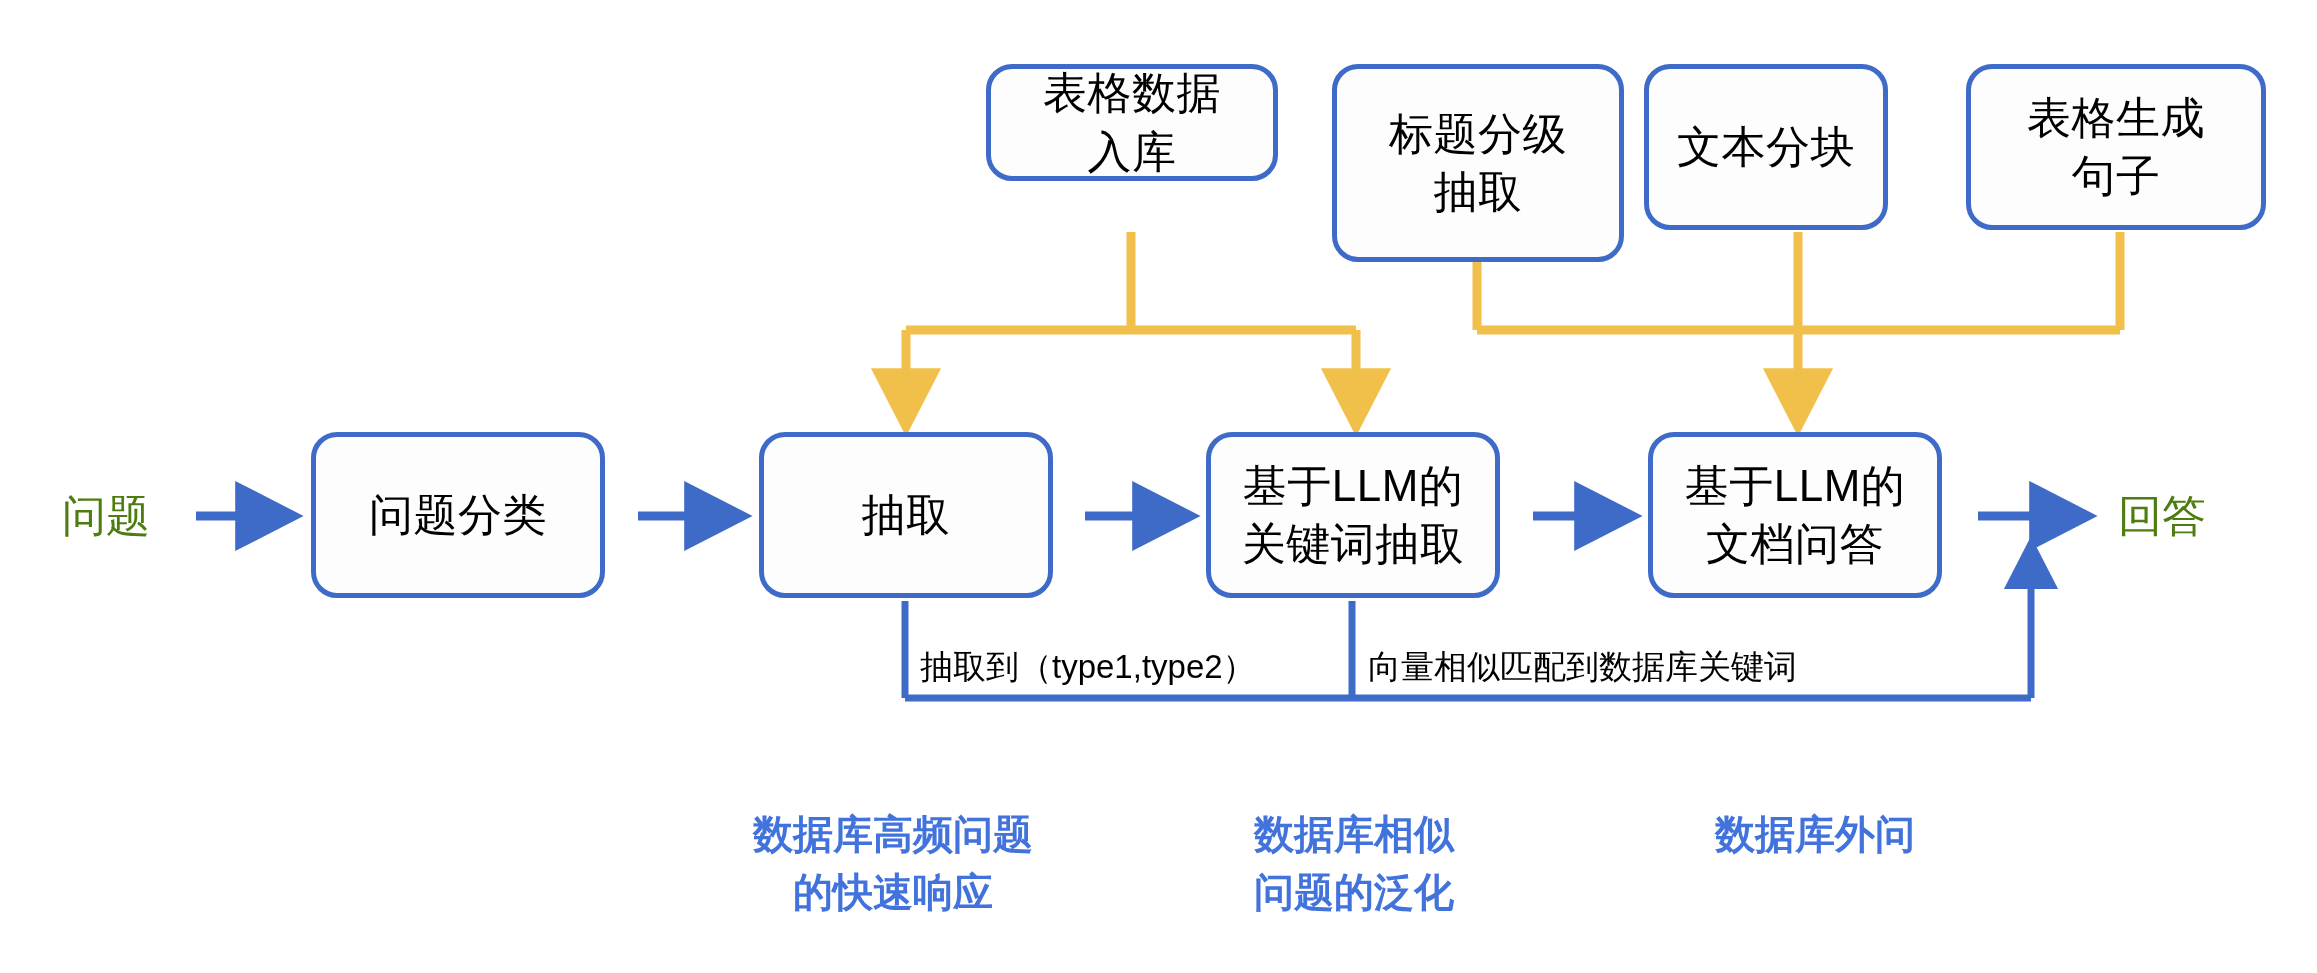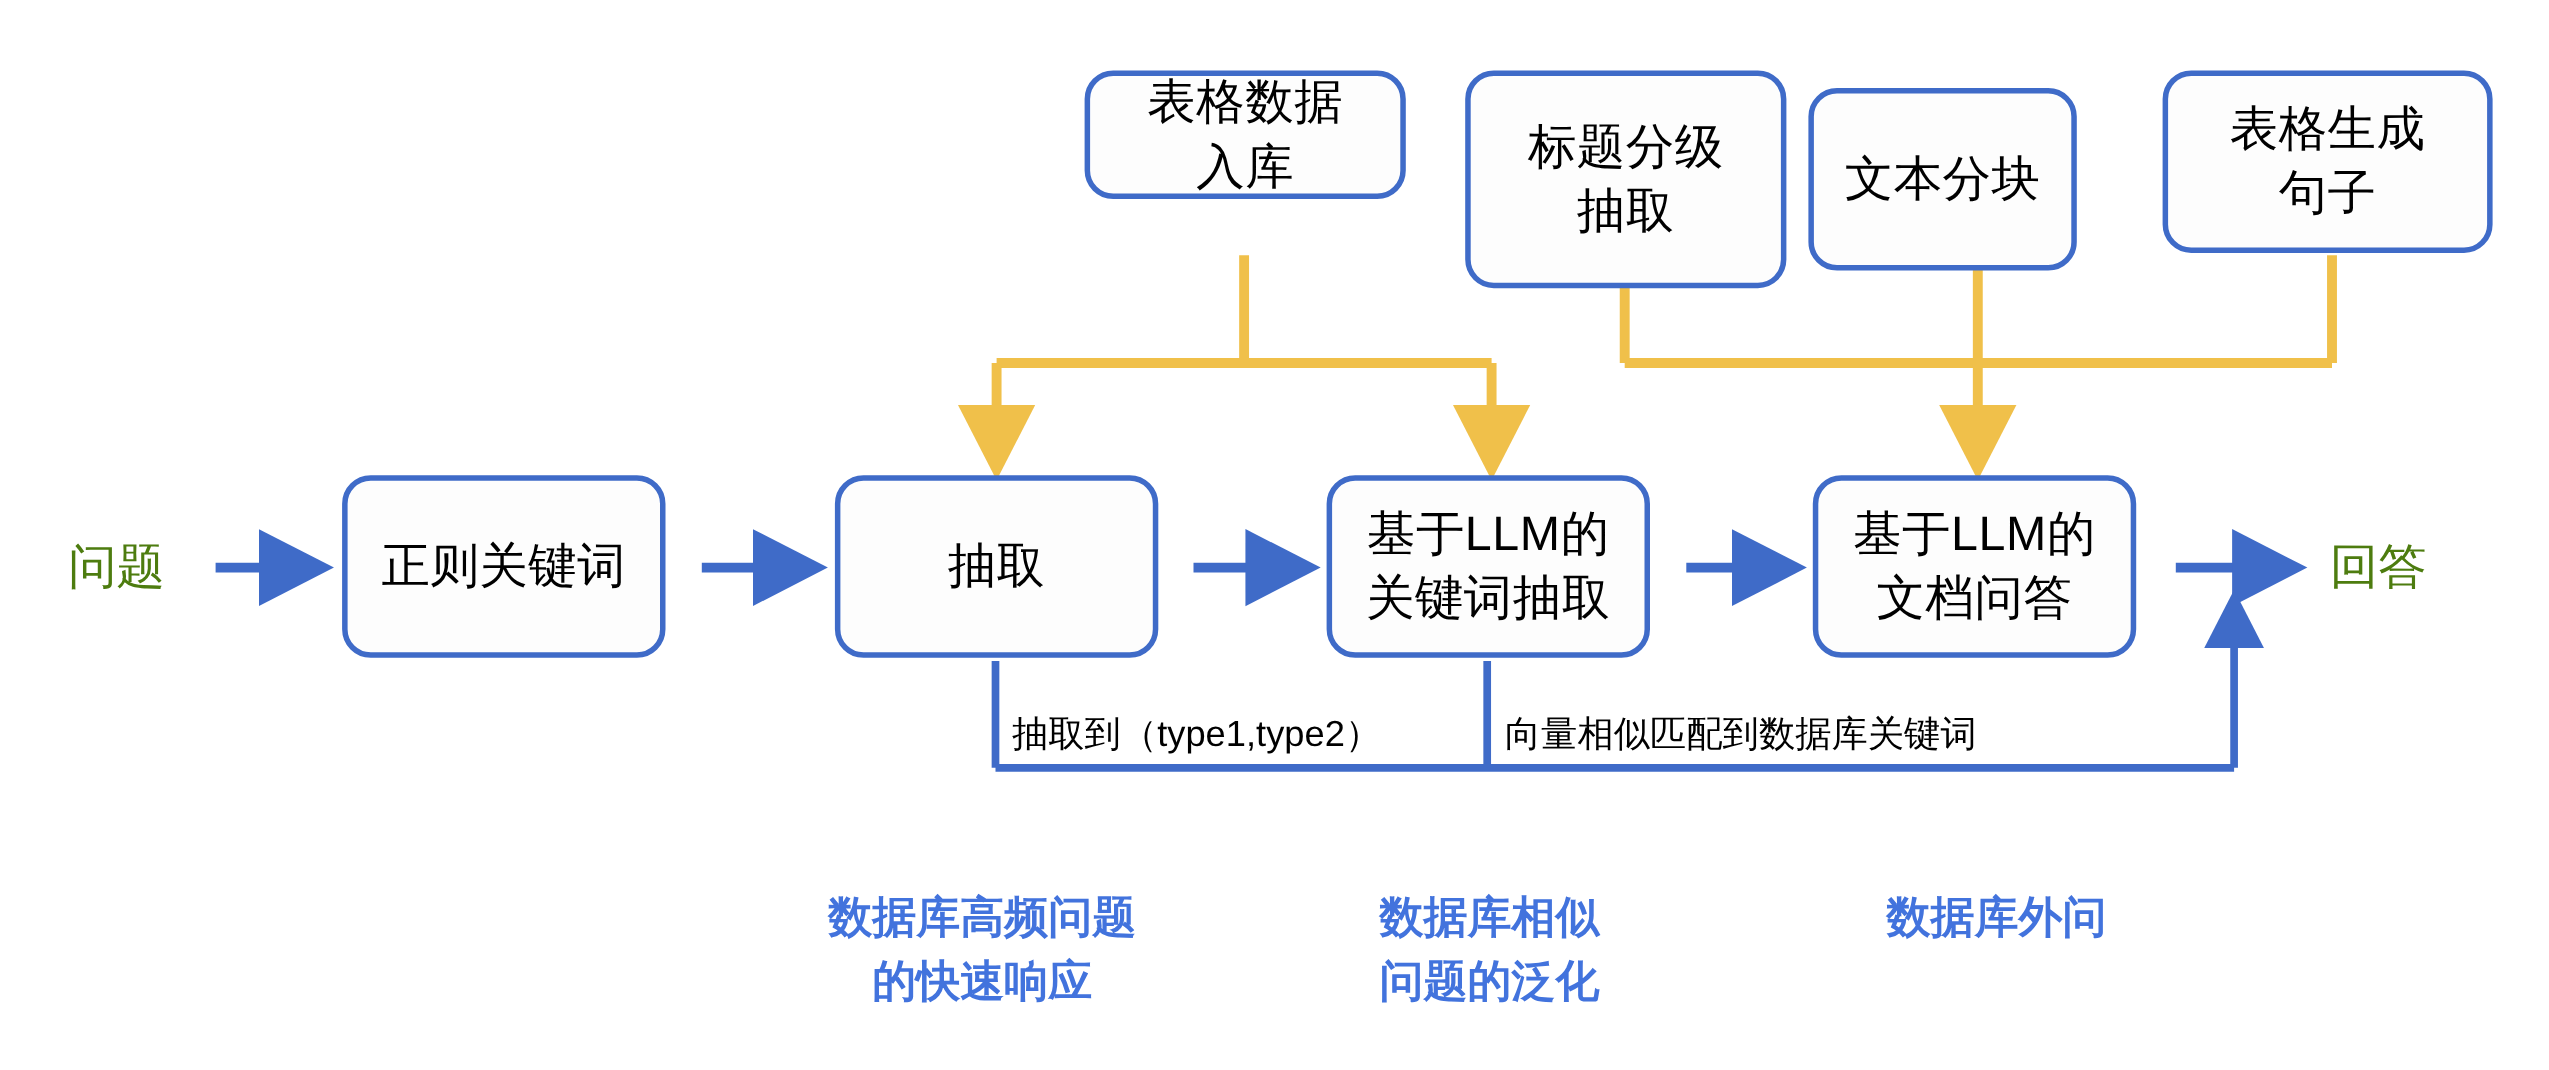--- a/index.html
+++ b/index.html
@@ -114,33 +114,33 @@
   <div class="node" style="left:986px; top:64px; width:292px; height:117px;">
     <span class="ln">表格数据</span>
     <span class="ln">入库</span>
   </div>
 
   <div class="node" style="left:1332px; top:64px; width:292px; height:198px;">
     <span class="ln">标题分级</span>
     <span class="ln">抽取</span>
   </div>
 
-  <div class="node" style="left:1644px; top:64px; width:244px; height:166px;margin-top:16px;">
+  <div class="node" style="left:1644px; top:64px; width:244px; height:166px;">
     <span class="ln">文本分块</span>
   </div>
 
   <div class="node" style="left:1966px; top:64px; width:300px; height:166px;">
     <span class="ln">表格生成</span>
     <span class="ln">句子</span>
   </div>
 
   <div class="plain-label" style="left:62px; top:494px;">问题</div>
 
   <div class="node" style="left:311px; top:432px; width:294px; height:166px;">
-    <span class="ln">正则关键词</span>
+    <span class="ln">问题分类</span>
   </div>
 
   <div class="node" style="left:759px; top:432px; width:294px; height:166px;">
     <span class="ln">抽取</span>
   </div>
 
   <div class="node" style="left:1206px; top:432px; width:294px; height:166px;">
     <span class="ln">基于LLM的</span>
     <span class="ln">关键词抽取</span>
   </div>

